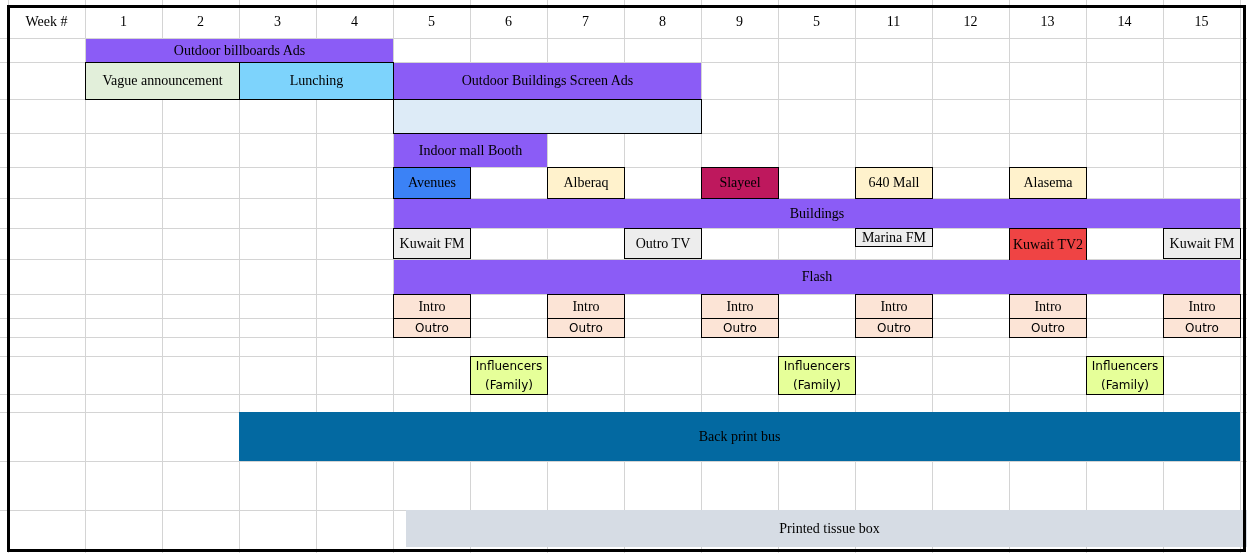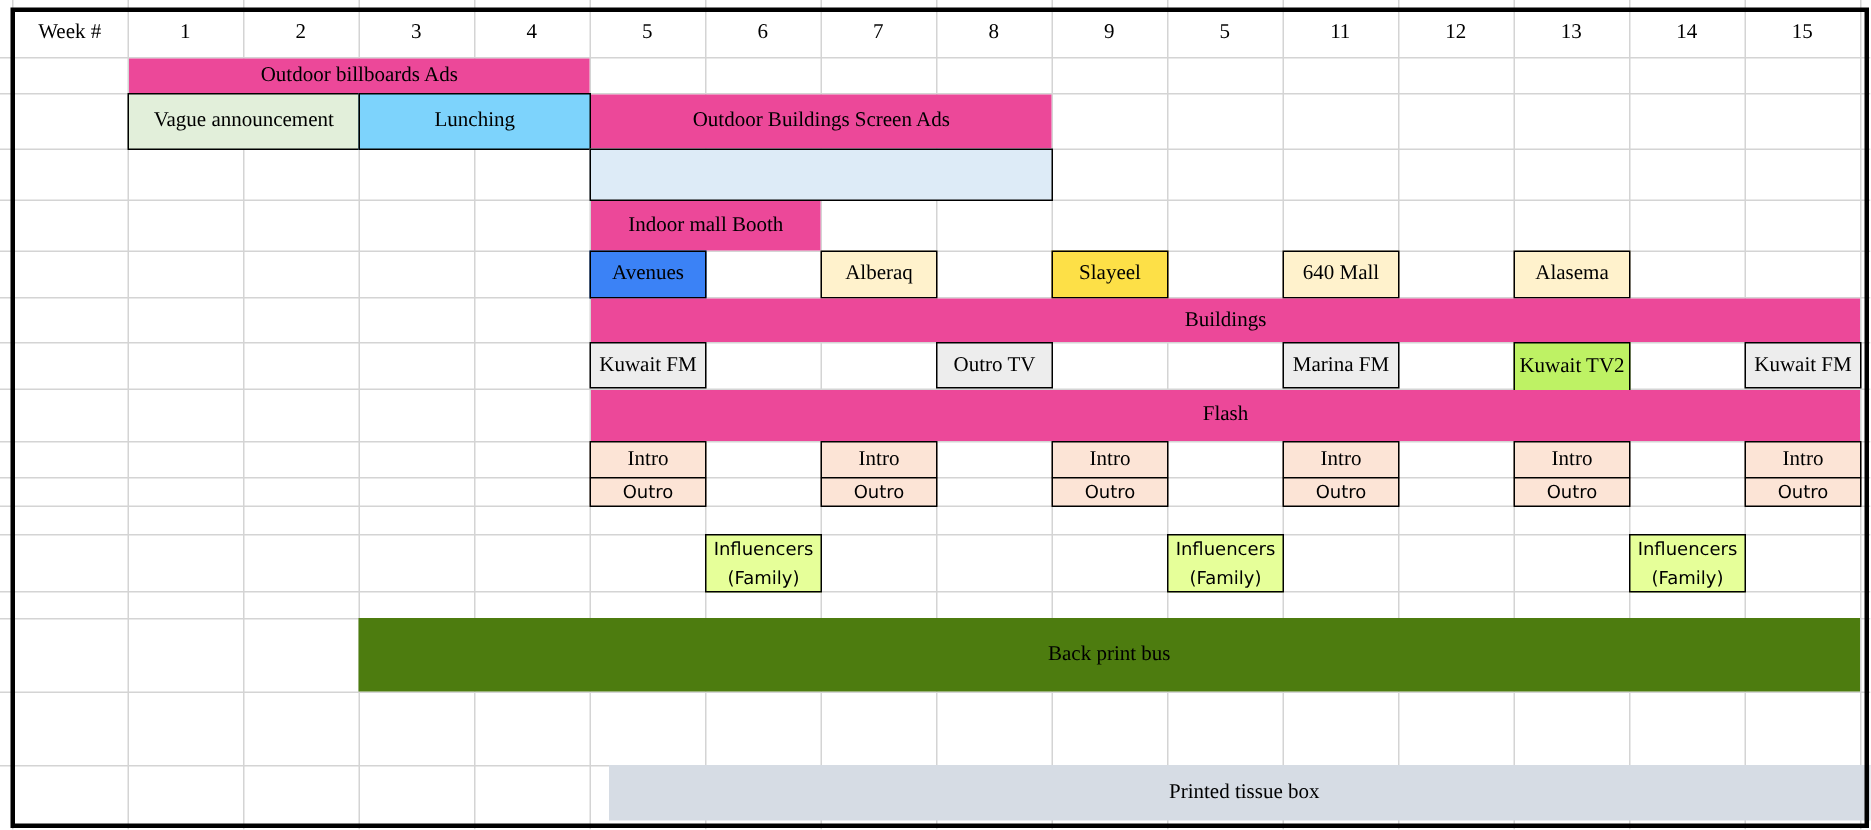--- a/index.html
+++ b/index.html
@@ -2,21 +2,21 @@
 <html><head>
 <meta charset="utf-8">
 <style>
   html, body { margin:0; padding:0; background:#ffffff; }
   body { width:1247px; height:553px; position:relative; overflow:hidden;
          font-family:"Liberation Serif", serif; font-size:14px; color:#000; }
   .grid-v { position:absolute; top:0; width:1px; height:553px; background:#d4d4d4; }
   .grid-h { position:absolute; left:0; height:1px; width:1247px; background:#d4d4d4; }
   .cell { position:absolute; display:flex; align-items:center; justify-content:center;
           box-sizing:border-box; white-space:nowrap; }
-  .blank { background:#ec4899; }
+  .blank { background:#8b5cf6; }
   .boxed { border:1px solid #000; }
   .sans { font-family:"DejaVu Sans", sans-serif; font-size:12px; }
   .two-line { flex-direction:column; line-height:19px; }
   .frame { position:absolute; left:7px; top:5px; width:1233px; height:541px;
            border:3px solid #000; box-sizing:content-box; pointer-events:none; }
 </style>
 </head>
 <body>
 
 <div>
@@ -78,29 +78,29 @@
 <div class="cell blank" style="left:86px;top:39px;width:307px;height:23px">Outdoor billboards Ads</div>
 <div class="cell boxed" style="left:85px;top:62px;width:155px;height:38px;background:#e2efda">Vague announcement</div>
 <div class="cell boxed" style="left:239px;top:62px;width:155px;height:38px;background:#7dd3fc">Lunching</div>
 
 <div class="cell blank" style="left:394px;top:63px;width:307px;height:36px">Outdoor Buildings Screen Ads</div>
 <div class="cell boxed" style="left:393px;top:99px;width:309px;height:35px;background:#ddebf7"></div>
 
 <div class="cell blank" style="left:394px;top:134px;width:153px;height:33px">Indoor mall Booth</div>
 <div class="cell boxed" style="left:393px;top:167px;width:78px;height:32px;background:#3b82f6">Avenues</div>
 <div class="cell boxed" style="left:547px;top:167px;width:78px;height:32px;background:#fff2cc">Alberaq</div>
-<div class="cell boxed" style="left:701px;top:167px;width:78px;height:32px;background:#fde047">Slayeel</div>
+<div class="cell boxed" style="left:701px;top:167px;width:78px;height:32px;background:#be185d">Slayeel</div>
 <div class="cell boxed" style="left:855px;top:167px;width:78px;height:32px;background:#fff2cc">640 Mall</div>
 <div class="cell boxed" style="left:1009px;top:167px;width:78px;height:32px;background:#fff2cc">Alasema</div>
 
 <div class="cell blank" style="left:394px;top:199px;width:846px;height:29px">Buildings</div>
 <div class="cell boxed" style="left:393px;top:228px;width:78px;height:31px;background:#ededed">Kuwait FM</div>
 <div class="cell boxed" style="left:624px;top:228px;width:78px;height:31px;background:#ededed">Outro TV</div>
-<div class="cell boxed" style="left:855px;top:228px;width:78px;height:31px;background:#ededed">Marina FM</div>
-<div class="cell boxed" style="left:1009px;top:228px;width:78px;height:34px;background:#bef264">Kuwait TV2</div>
+<div class="cell boxed" style="left:855px;top:228px;width:78px;height:19px;background:#ededed">Marina FM</div>
+<div class="cell boxed" style="left:1009px;top:228px;width:78px;height:34px;background:#ef4444">Kuwait TV2</div>
 <div class="cell boxed" style="left:1163px;top:228px;width:78px;height:31px;background:#ededed">Kuwait FM</div>
 
 <div class="cell blank" style="left:394px;top:260px;width:846px;height:34px">Flash</div>
 
 <div class="cell boxed" style="left:393px;top:294px;width:78px;height:25px;background:#fce4d6">Intro</div>
 <div class="cell boxed sans" style="left:393px;top:318px;width:78px;height:20px;background:#fce4d6">Outro</div>
 
 <div class="cell boxed" style="left:547px;top:294px;width:78px;height:25px;background:#fce4d6">Intro</div>
 <div class="cell boxed sans" style="left:547px;top:318px;width:78px;height:20px;background:#fce4d6">Outro</div>
 
@@ -122,17 +122,17 @@
 </div>
 <div class="cell boxed sans two-line" style="left:778px;top:356px;width:78px;height:39px;background:#e6ff99">
   <span>Influencers</span>
   <span>(Family)</span>
 </div>
 <div class="cell boxed sans two-line" style="left:1086px;top:356px;width:78px;height:39px;background:#e6ff99">
   <span>Influencers</span>
   <span>(Family)</span>
 </div>
 
-<div class="cell" style="left:239px;top:412px;width:1001px;height:49px;background:#4d7c0f">Back print bus</div>
+<div class="cell" style="left:239px;top:412px;width:1001px;height:49px;background:#0369a1">Back print bus</div>
 
 <div class="cell" style="left:406px;top:510px;width:847px;height:37px;background:#d6dce4">Printed tissue box</div>
 
 <div class="frame"></div>
 
 </body></html>

